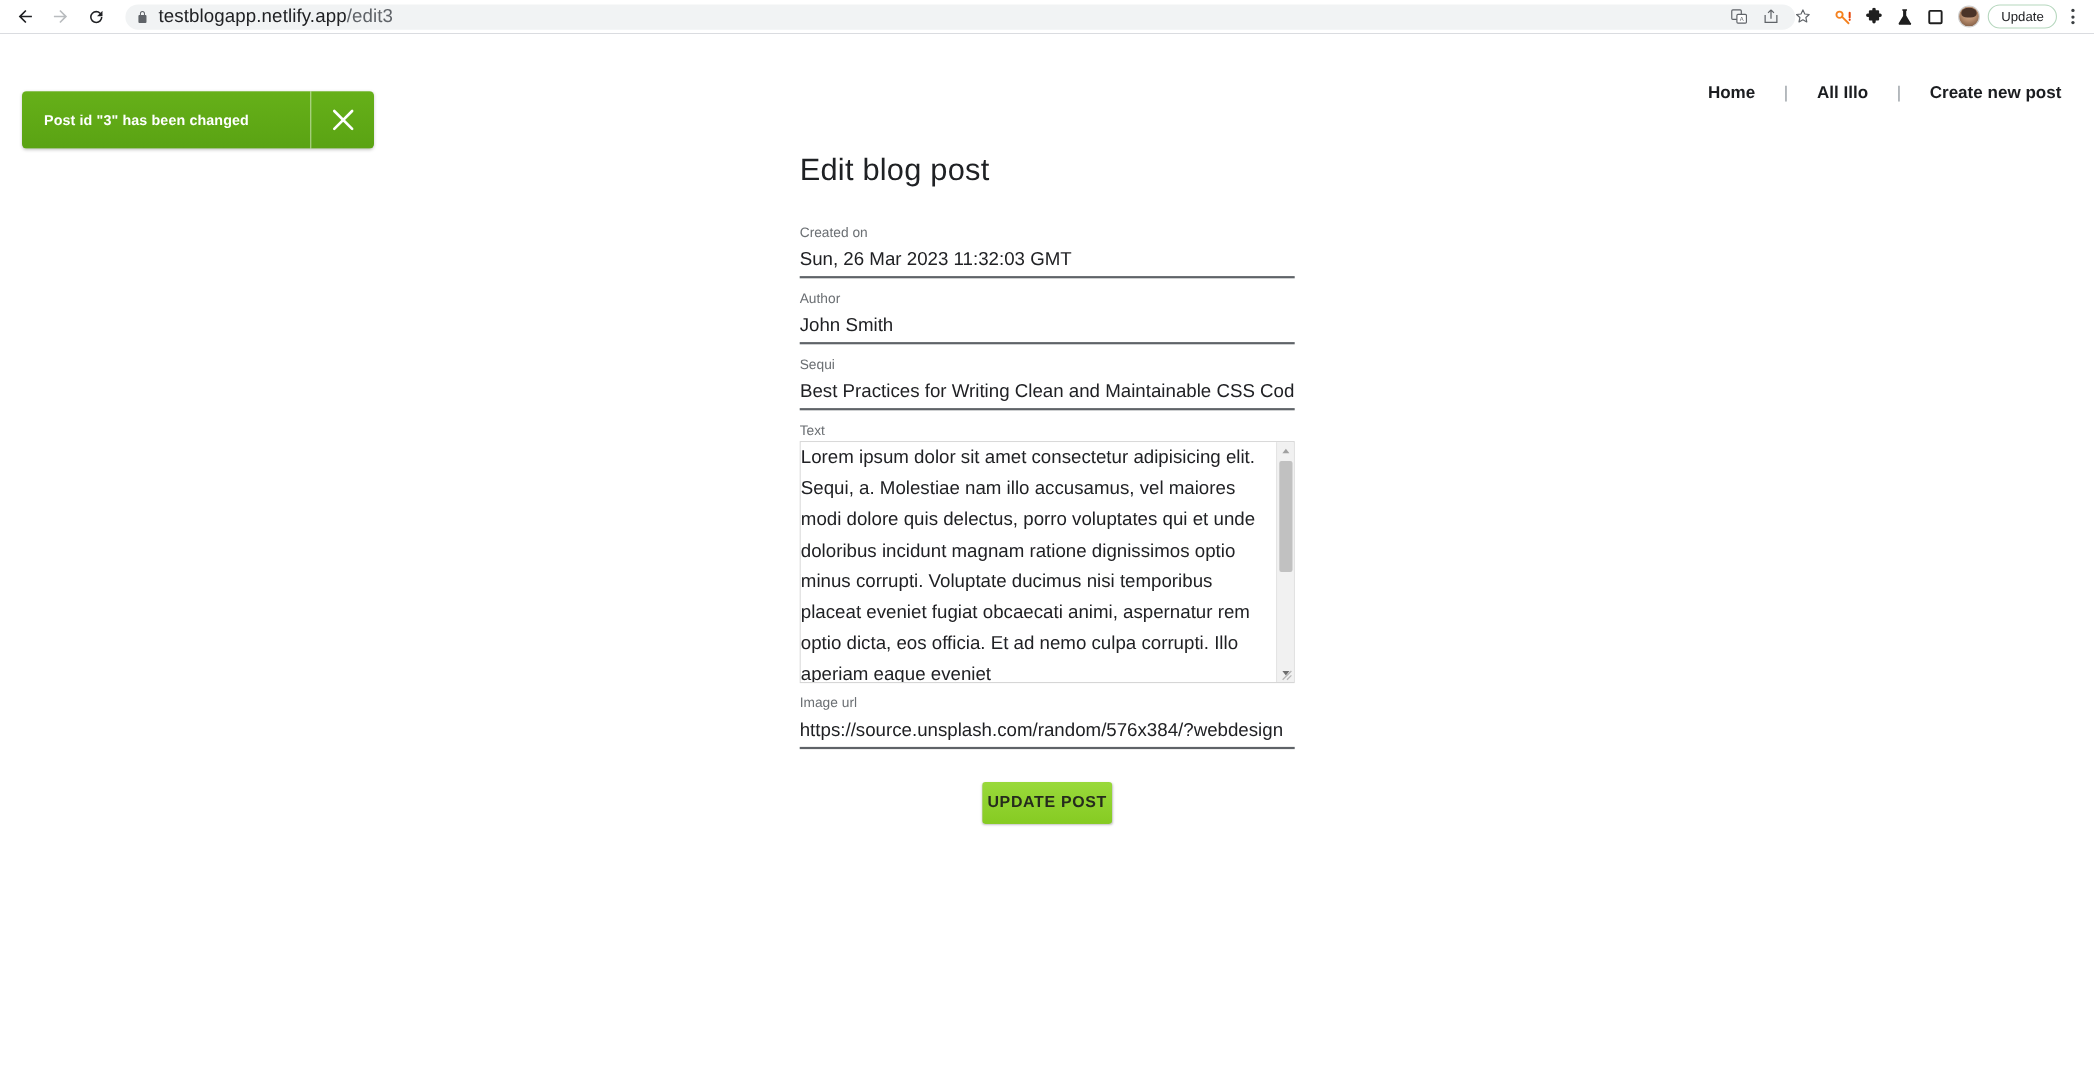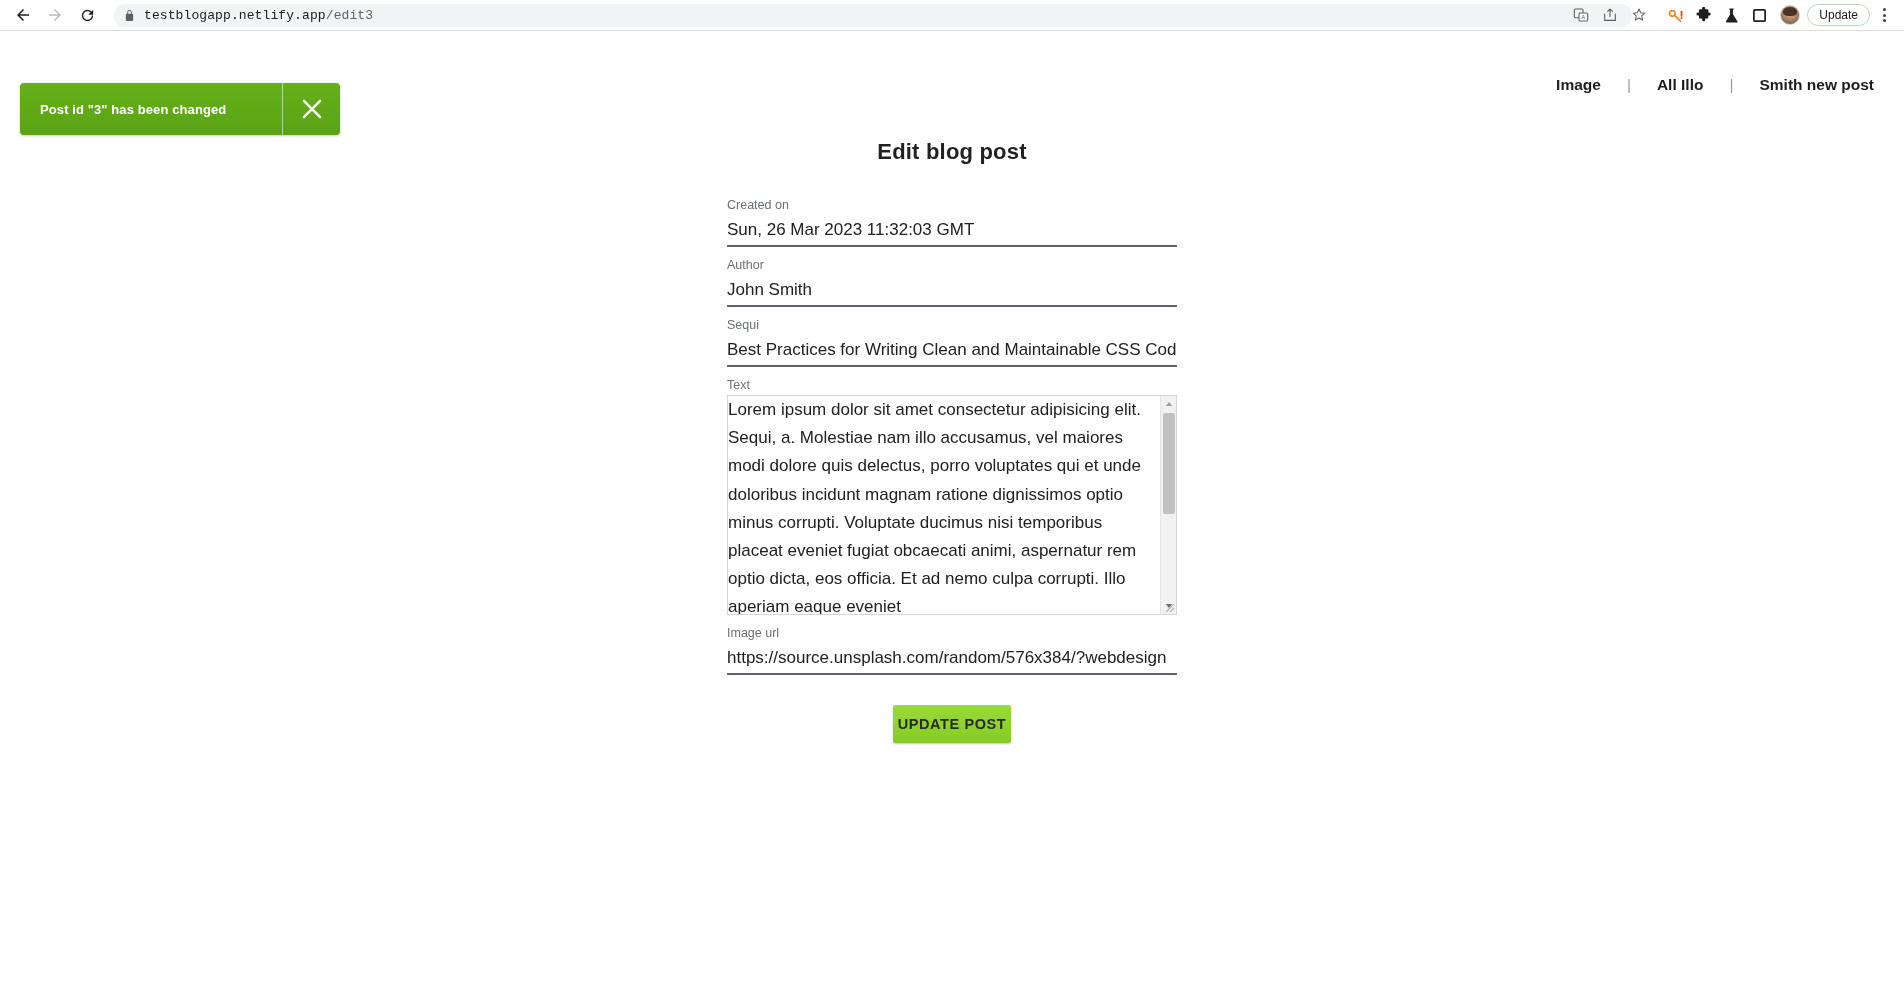--- a/index.html
+++ b/index.html
@@ -33,25 +33,24 @@
     flex: 1;
     max-width: 1545px;
     background: #f1f3f4;
     border-radius: 12px;
     display: flex; align-items: center;
     padding: 0 10px;
     overflow: hidden;
   }
   .lock-icon { margin-right: 9px; display: flex; align-items: center; }
   .url-text {
-    font-size: 13px;
+    font-size: 17px;
     color: #202124;
     white-space: nowrap;
     letter-spacing: 0.1px;
-    font-family: Liberation Mono, monospace;
   }
   .url-path { color: #5f6368; }
 
   .omni-right {
     display: flex; align-items: center;
     height: 23px;
     margin-left: -64px;
     gap: 3px;
     padding-right: 4px;
     z-index: 3;
@@ -148,23 +147,23 @@
     padding: 0 26px;
   }
 
   
   .form-wrap {
     position: absolute;
     left: 727px; top: 108px;
     width: 450px;
   }
   .page-title {
-    text-align: center;
-    font-size: 22px;
-    font-weight: bold;
+    text-align: left;
+    font-size: 28px;
+    font-weight: normal;
     color: #1f2124;
     margin: 0 0 32px 0;
     letter-spacing: 0.2px;
   }
   .field { margin-bottom: 10px; }
   .field-label {
     font-size: 12.5px;
     color: #6b6f73;
     margin-bottom: 2px;
     line-height: 16px;
@@ -339,25 +338,25 @@
   <div class="toast">
     <div class="toast-msg">Post id "3" has been changed</div>
     <div class="toast-close">
       <svg width="26" height="26" viewBox="0 0 24 24">
           <path d="M4.5 4.5l15 15M19.5 4.5l-15 15" stroke="#ffffff" stroke-width="2.2" stroke-linecap="round"></path>
         </svg>
     </div>
   </div>
 
   <div class="topnav">
-    <a href="#">Image</a>
+    <a href="#">Home</a>
     <span class="sep">|</span>
     <a href="#">All Illo</a>
     <span class="sep">|</span>
-    <a href="#">Smith new post</a>
+    <a href="#">Create new post</a>
   </div>
 
   <div class="form-wrap">
 
     <h1 class="page-title">Edit blog post</h1>
 
 
     <div class="field">
       <div class="field-label">Created on</div>
       <input class="field-input" value="Sun, 26 Mar 2023 11:32:03 GMT" style="">

